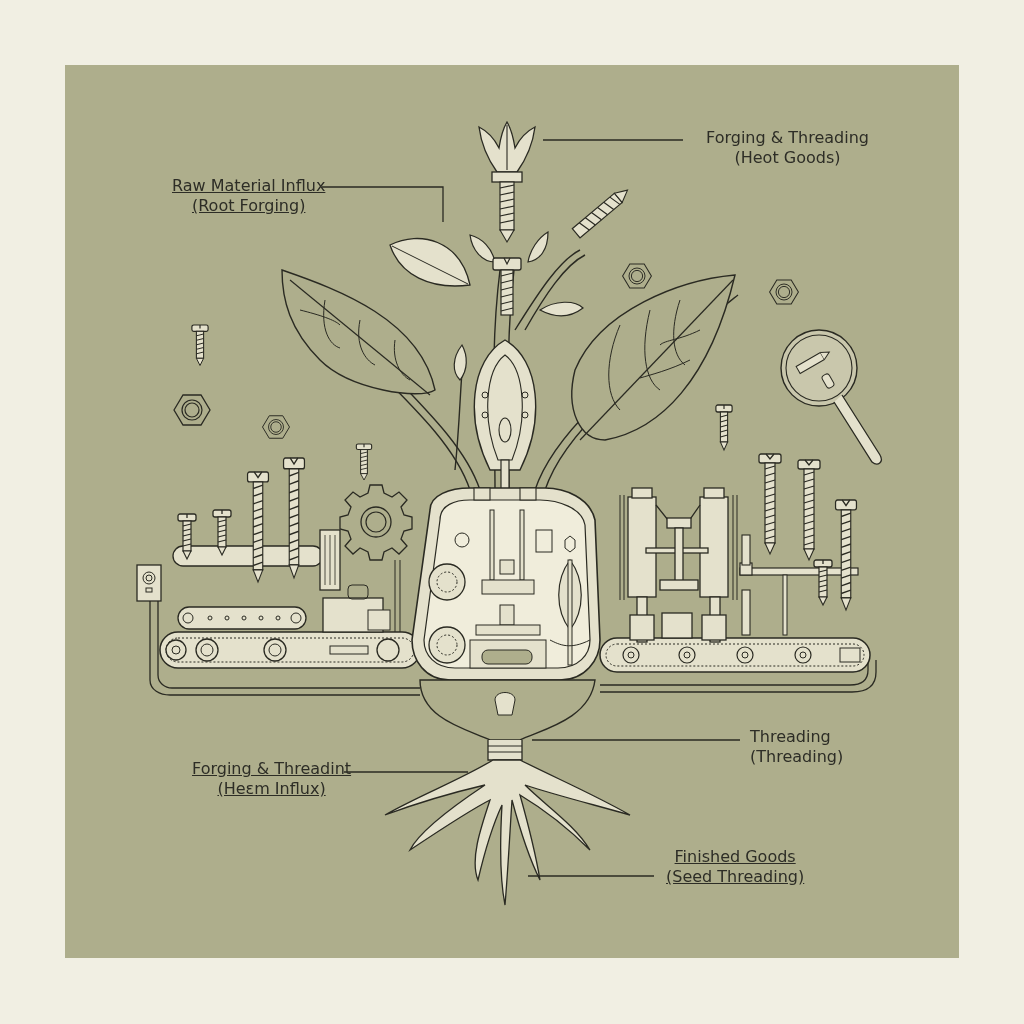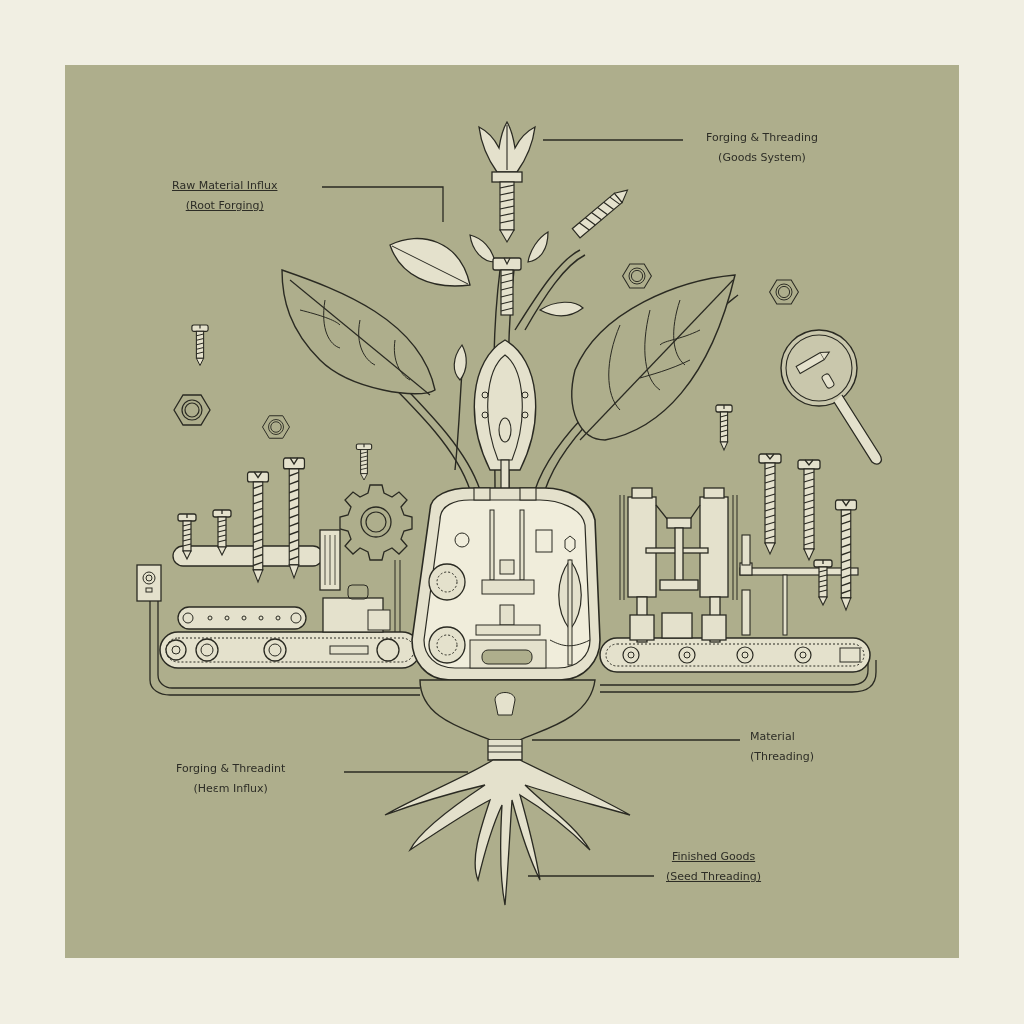--- a/index.html
+++ b/index.html
@@ -1,19 +1,19 @@
 <!DOCTYPE html>
 <html><head>
 <meta charset="utf-8">
 <style>
   html,body{margin:0;padding:0;}
   body{width:1024px;height:1024px;background:#f1efe3;position:relative;overflow:hidden;font-family:"DejaVu Sans","Liberation Sans",sans-serif;}
   .panel{position:absolute;left:65px;top:65px;width:894px;height:893px;background:#aeae8c;}
   svg.art{position:absolute;left:0;top:0;width:1024px;height:1024px;}
-  .lbl{position:absolute;color:#2d2d26;font-size:11px;line-height:20px;white-space:nowrap;}
+  .lbl{position:absolute;color:#2d2d26;font-size:16px;line-height:20px;white-space:nowrap;}
   .lbl .l2{display:block;}
   .lbl.c{text-align:center;}
   .lbl.l{text-align:left;}
 </style>
 </head>
 <body>
 
 <div class="panel"></div>
 
 <svg class="art" viewBox="0 0 1024 1024">
@@ -262,30 +262,30 @@
     <g transform="translate(812,362) rotate(-30)">
       <rect x="-16" y="-4" width="28" height="8" fill="#e4e1cc" stroke="#2a2a22"></rect>
       <path d="M12 -4 L20 0 L12 4" fill="#e4e1cc" stroke="#2a2a22"></path>
     </g>
     <rect x="824" y="374" width="8" height="14" rx="3" transform="rotate(-30 828 381)" fill="#e4e1cc" stroke="#2a2a22"></rect>
   </g>
 </svg>
 
 <div class="lbl c" style="left:706px;top:128px;">
   <span class="l1">Forging &amp; Threading</span>
-  <span class="l2">(Goods System)</span>
+  <span class="l2">(Heot Goods)</span>
 </div>
 <div class="lbl c" style="left:172px;top:176px;text-decoration:underline;">
   <span class="l1">Raw Material Influx</span>
   <span class="l2">(Root Forging)</span>
 </div>
-<div class="lbl c" style="left:176px;top:759px;">
+<div class="lbl c" style="left:192px;top:759px;text-decoration:underline;">
   <span class="l1">Forging &amp; Threadint</span>
   <span class="l2">(Heεm Influx)</span>
 </div>
 <div class="lbl l" style="left:750px;top:727px;">
-  <span class="l1">Material</span>
+  <span class="l1">Threading</span>
   <span class="l2">(Threading)</span>
 </div>
 <div class="lbl c" style="left:666px;top:847px;text-decoration:underline;">
   <span class="l1">Finished Goods</span>
   <span class="l2">(Seed Threading)</span>
 </div>
 
 </body></html>

